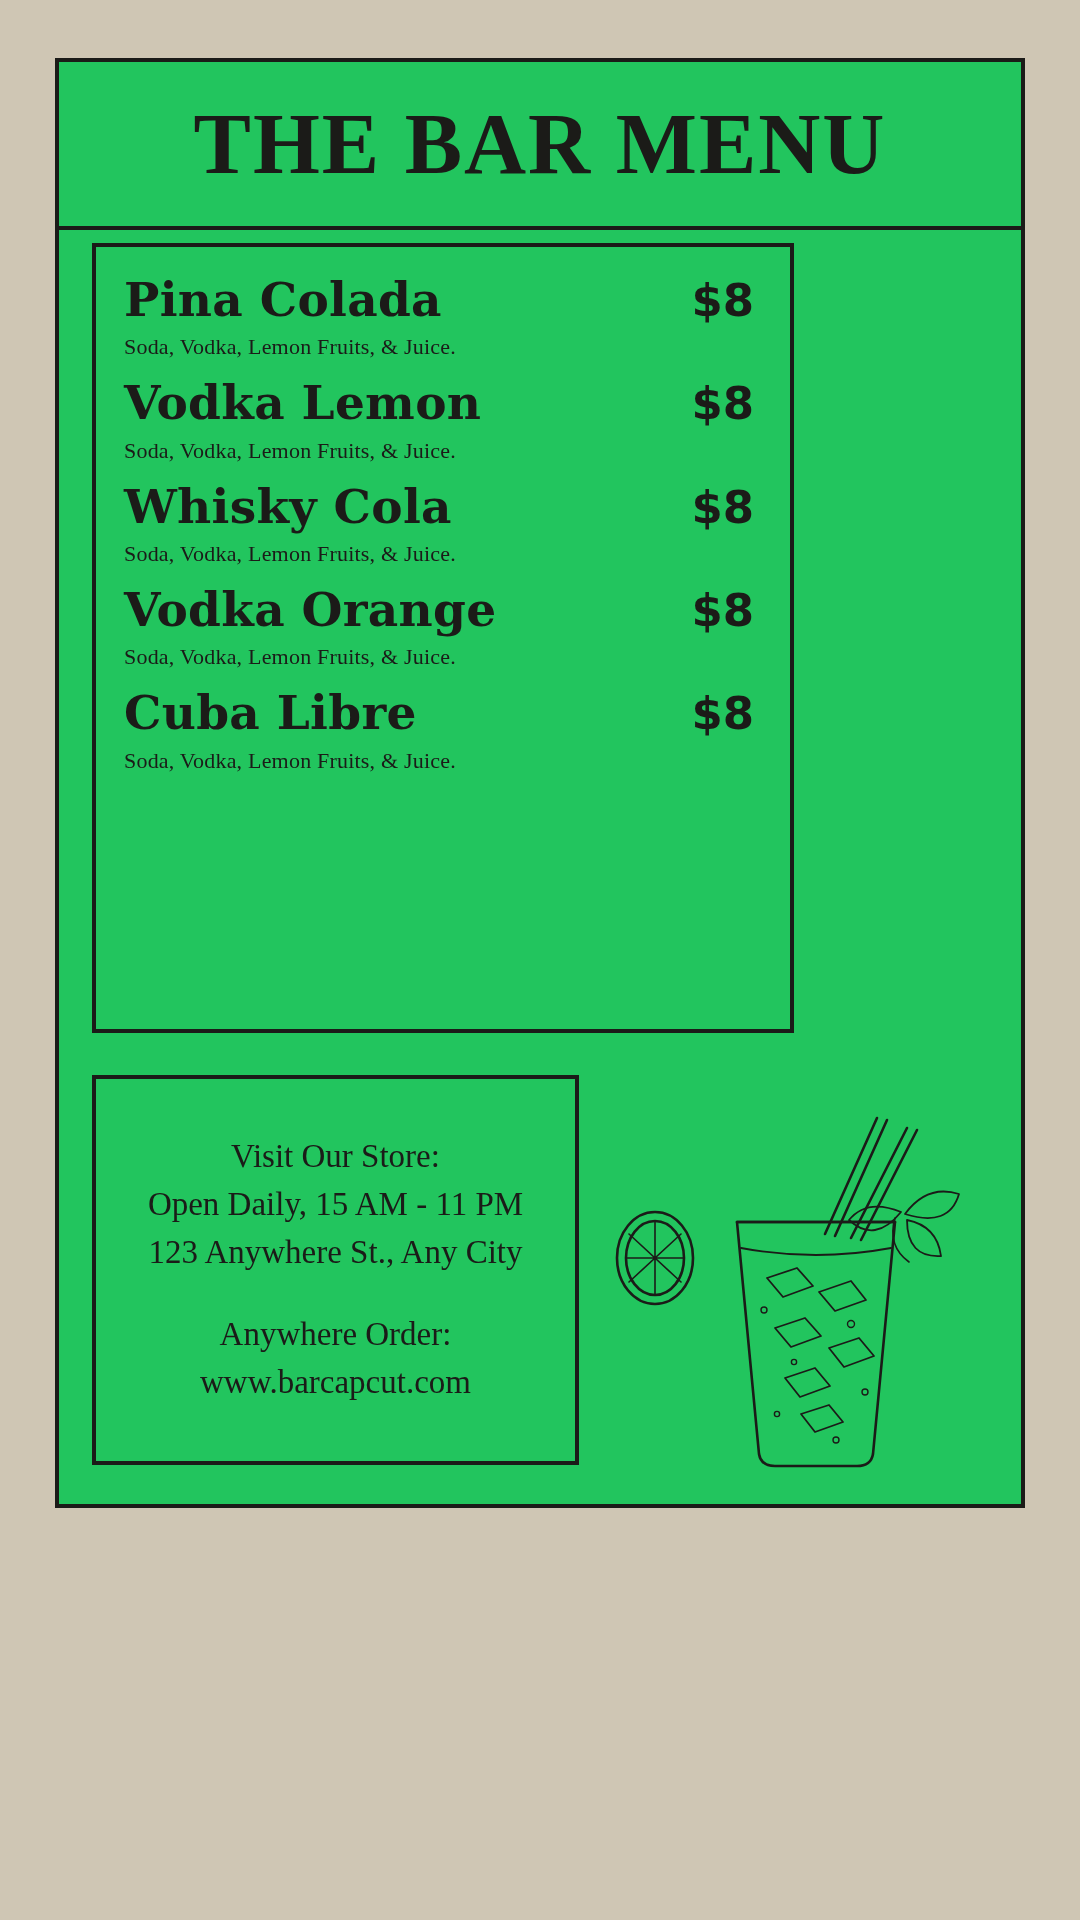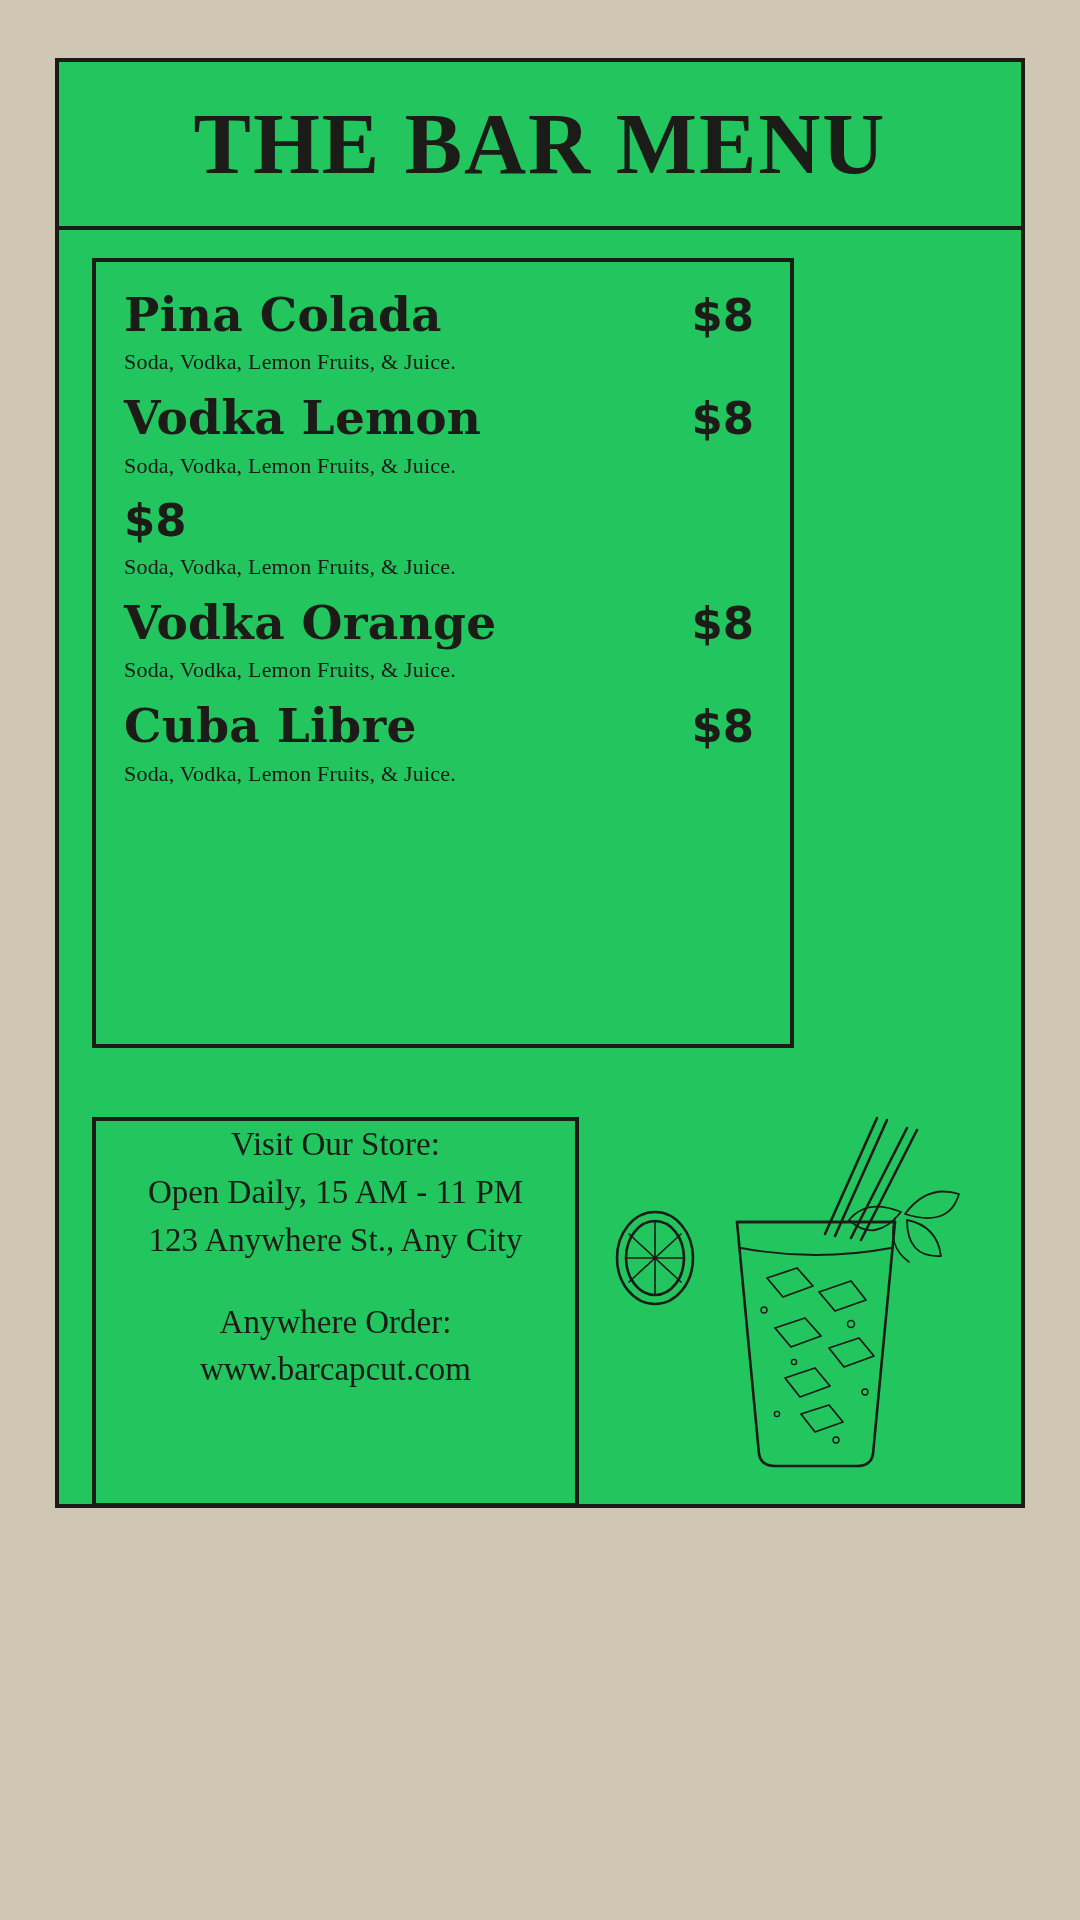--- a/index.html
+++ b/index.html
@@ -40,21 +40,21 @@
     font-size: 86px;
     letter-spacing: 2px;
     line-height: 1;
     white-space: nowrap;
   }
 
   
   .menu-box {
     position: absolute;
     left: 33px;
-    top: 196px;
+    top: 181px;
     width: 702px;
     height: 790px;
     border: 4px solid #1b1b18;
     box-sizing: border-box;
     padding: 28px 28px 20px 28px;
   }
   .menu-item {
     margin-bottom: 18px;
   }
   .menu-item:last-child {
@@ -83,28 +83,29 @@
     font-family: "Liberation Serif", serif;
     font-size: 22px;
     margin-top: 10px;
     letter-spacing: 0.2px;
   }
 
   
   .info-box {
     position: absolute;
     left: 33px;
-    top: 1055px;
+    top: 1013px;
     width: 487px;
     height: 390px;
     border: 4px solid #1b1b18;
     box-sizing: border-box;
     display: flex;
     flex-direction: column;
     align-items: center;
+    justify-content: center;
     text-align: center;
   }
   .info-line {
     font-family: "Liberation Serif", serif;
     font-size: 33px;
     line-height: 1.45;
   }
   .info-gap {
     height: 34px;
   }
@@ -145,20 +146,21 @@
     <div class="menu-item">
       <div class="item-row">
         <span class="item-name">Vodka Lemon</span>
         <span class="item-price">$8</span>
       </div>
       <div class="item-desc">Soda, Vodka, Lemon Fruits,  &amp; Juice.</div>
     </div>
 
     <div class="menu-item">
       <div class="item-row">
+        <span class="item-name">Whisky Cola</span>
         <span class="item-price">$8</span>
       </div>
       <div class="item-desc">Soda, Vodka, Lemon Fruits,  &amp; Juice.</div>
     </div>
 
     <div class="menu-item">
       <div class="item-row">
         <span class="item-name">Vodka Orange</span>
         <span class="item-price">$8</span>
       </div>

